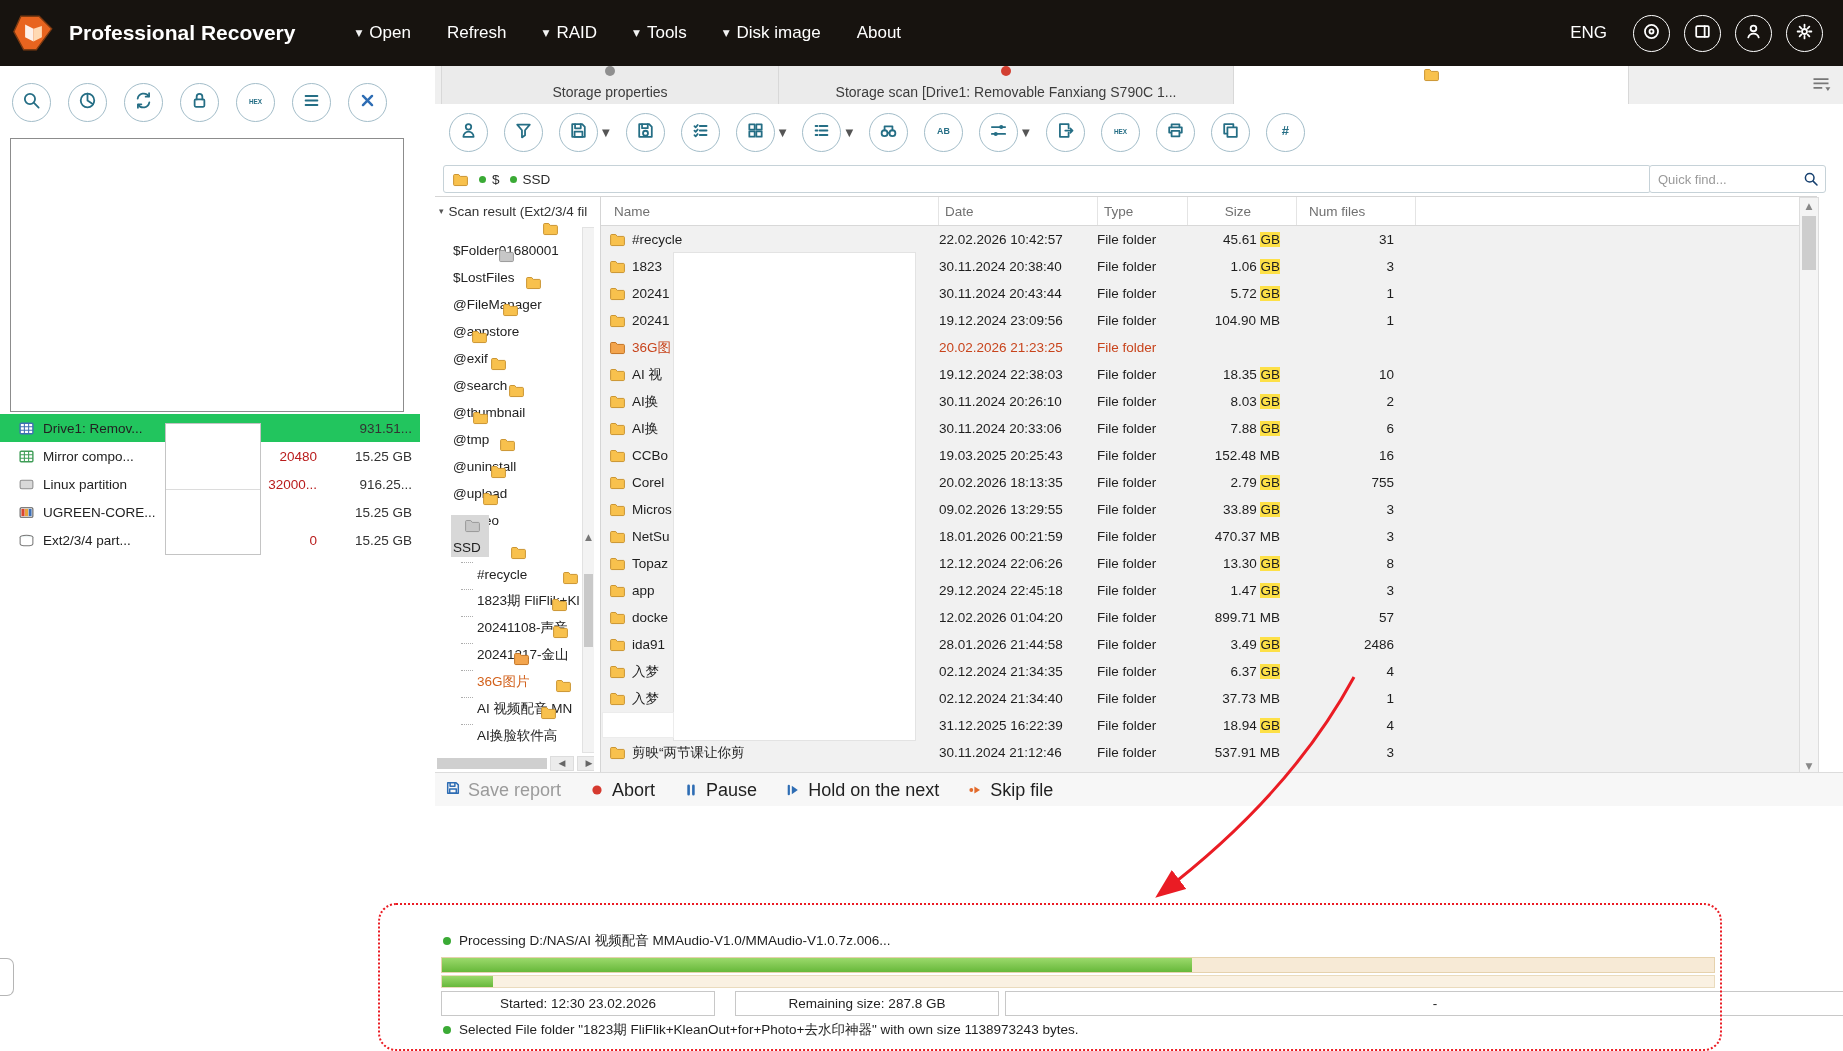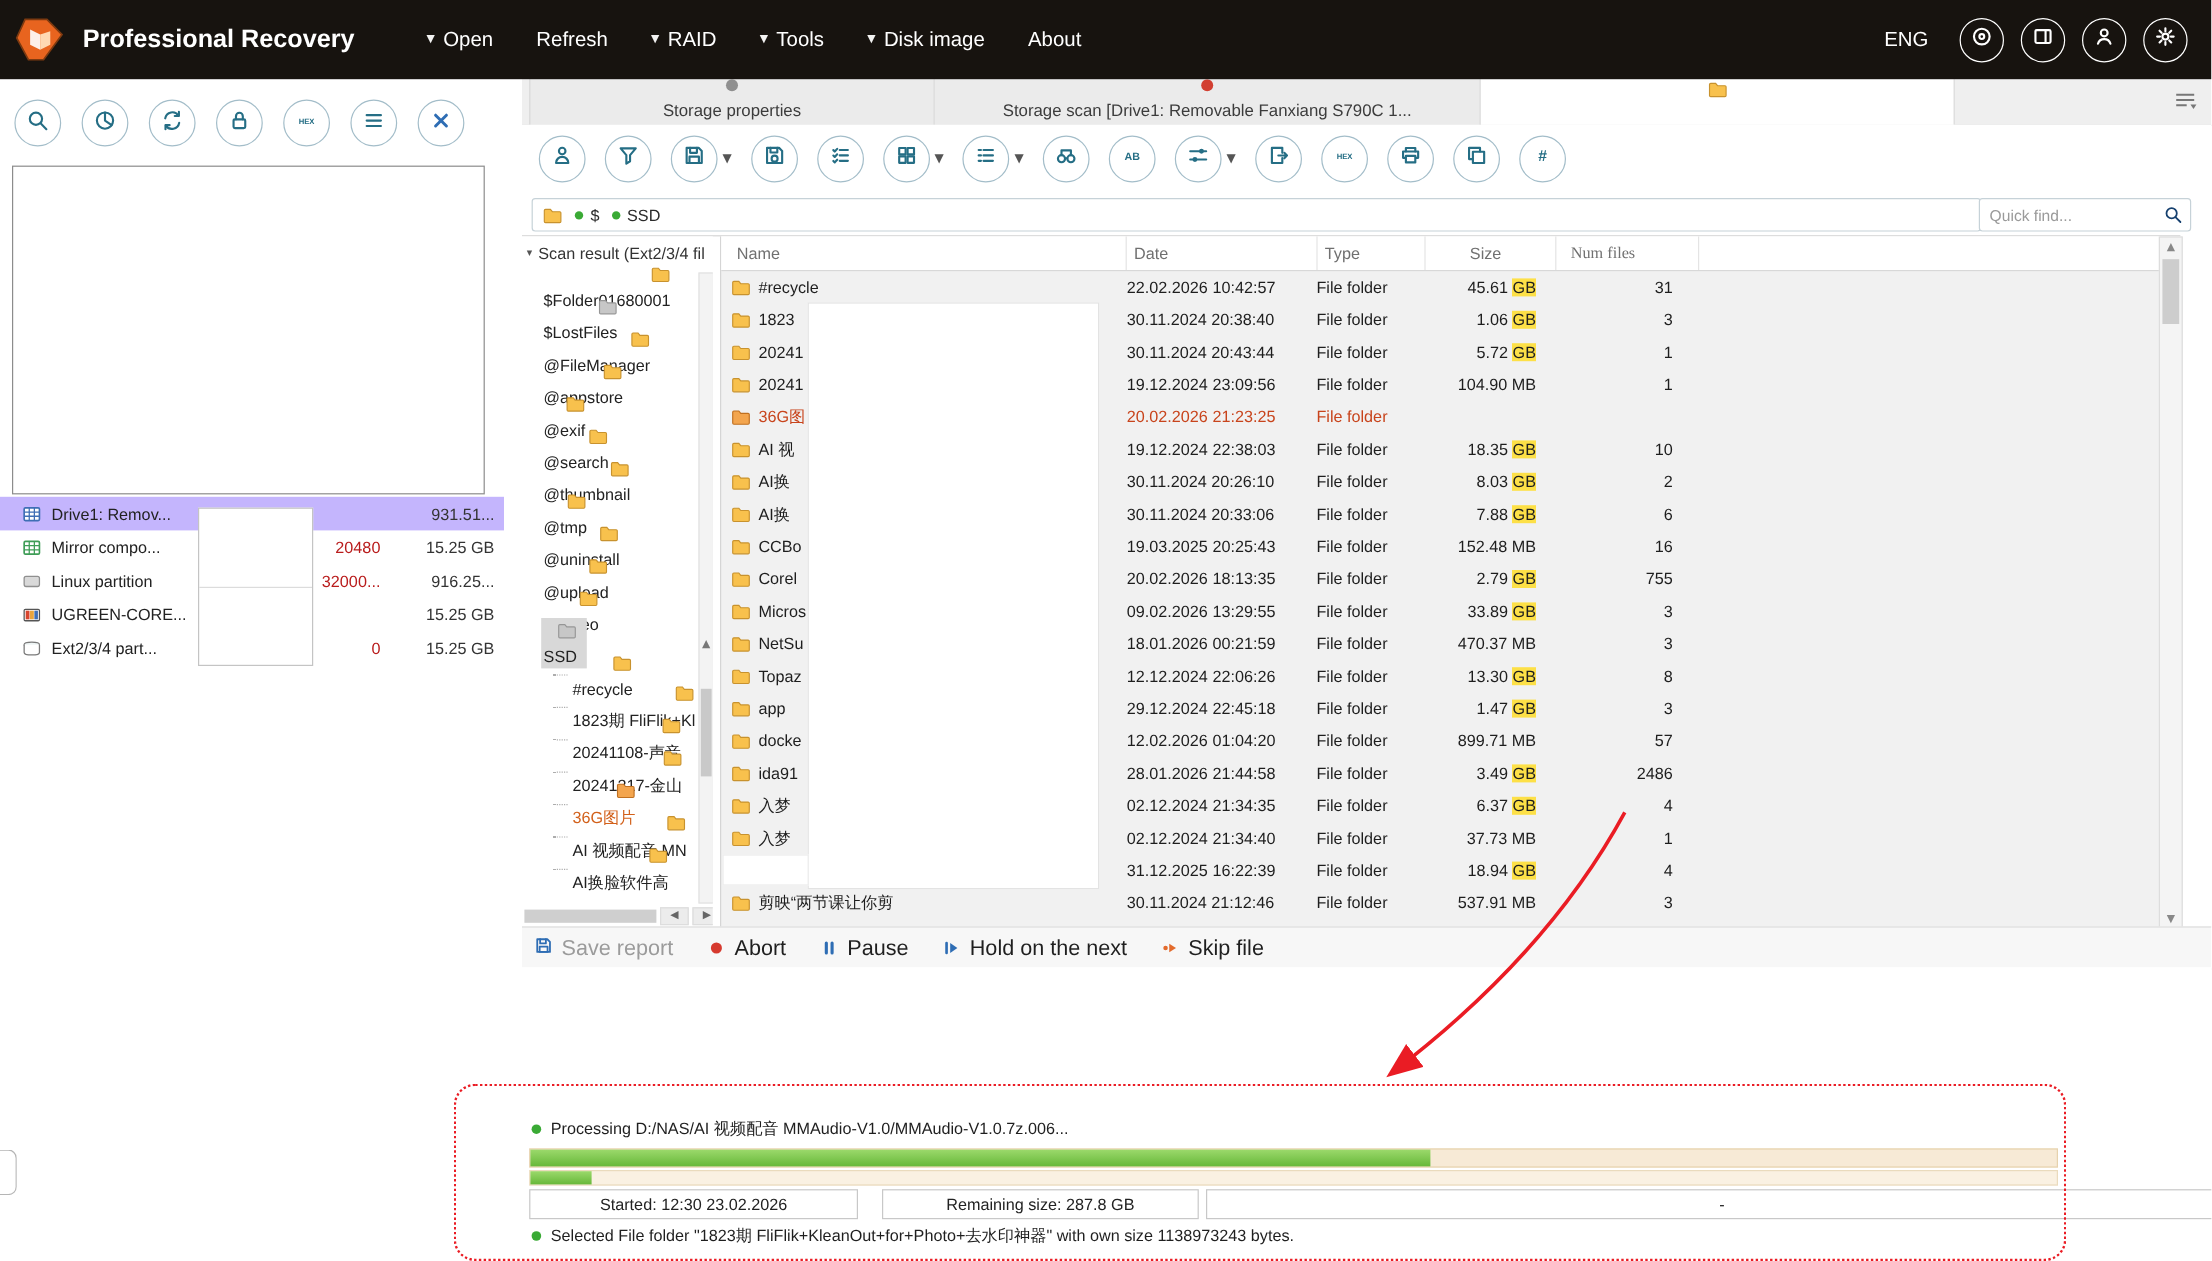--- a/index.html
+++ b/index.html
@@ -20,21 +20,21 @@
   .tb-circle svg{width:19px;height:19px;}
 
   
   .left-panel{position:absolute;left:0;top:66px;width:435px;bottom:0;background:#fff;}
   .lp-tools{display:flex;gap:17px;padding:17px 0 0 12px;}
   .circle-btn{width:37px;height:37px;border-radius:50%;border:1.5px solid #a3bdc9;background:#fff;color:#256e85;display:inline-flex;align-items:center;justify-content:center;flex:none;}
   .circle-btn svg{width:19px;height:19px;}
   .lp-preview{position:absolute;left:10px;top:72px;width:392px;height:272px;background:#fff;border:1px solid #8c8c8c;}
   .device-list{position:absolute;left:0;top:348px;width:420px;}
   .device-row{display:flex;align-items:center;height:28px;padding-left:18px;font-size:13.5px;color:#222;}
-  .device-row.selected{background:#c4b5fd;}
+  .device-row.selected{background:#22c55e;}
   .device-row .icon{width:17px;height:17px;flex:none;}
   .device-row .icon svg{width:17px;height:17px;}
   .dev-name{margin-left:8px;flex:1;white-space:nowrap;overflow:hidden;}
   .dev-mid{width:72px;text-align:right;color:#b91c1c;}
   .dev-size{width:95px;text-align:right;color:#333;padding-right:8px;}
   .lp-overlay{position:absolute;left:165px;top:357px;width:94px;height:130px;background:#fff;border:1px solid #c4c4c4;z-index:5;}
   .lp-overlay::after{content:"";position:absolute;left:0;right:0;top:50%;border-top:1px solid #dcdcdc;}
 
   
   .main{position:absolute;left:435px;top:66px;right:0;bottom:0;background:#fff;}
@@ -708,21 +708,21 @@
             </div>
             <div class="th" style="width: 152px; padding-left: 6px;">
               <span>Date</span>
             </div>
             <div class="th" style="width: 83px; padding-left: 6px;">
               <span>Type</span>
             </div>
             <div class="th" style="width: 100px; justify-content: center; padding-right: 8px;">
               <span>Size</span>
             </div>
-            <div class="th" style="width: 106px; padding-left: 12px; font-family: Liberation Serif, serif;">
+            <div class="th" style="width: 106px; padding-left: 12px;">
               <span>Num files</span>
             </div>
             <div class="th filler"></div>
           </div>
         <div id="tbody">
             <div class="tr">
               <div class="td-name">
                 <span class="icon">
                   <svg viewBox="0 0 16 16" xmlns="http://www.w3.org/2000/svg">
                     <path d="M1.5 4.2c0-.5.4-.9.9-.9h3.9l1.5 1.8h5.8c.5 0 .9.4.9.9v6.8c0 .5-.4.9-.9.9H2.4c-.5 0-.9-.4-.9-.9z" fill="#f8c14d" stroke="#c8922e" stroke-width="0.9"></path>

